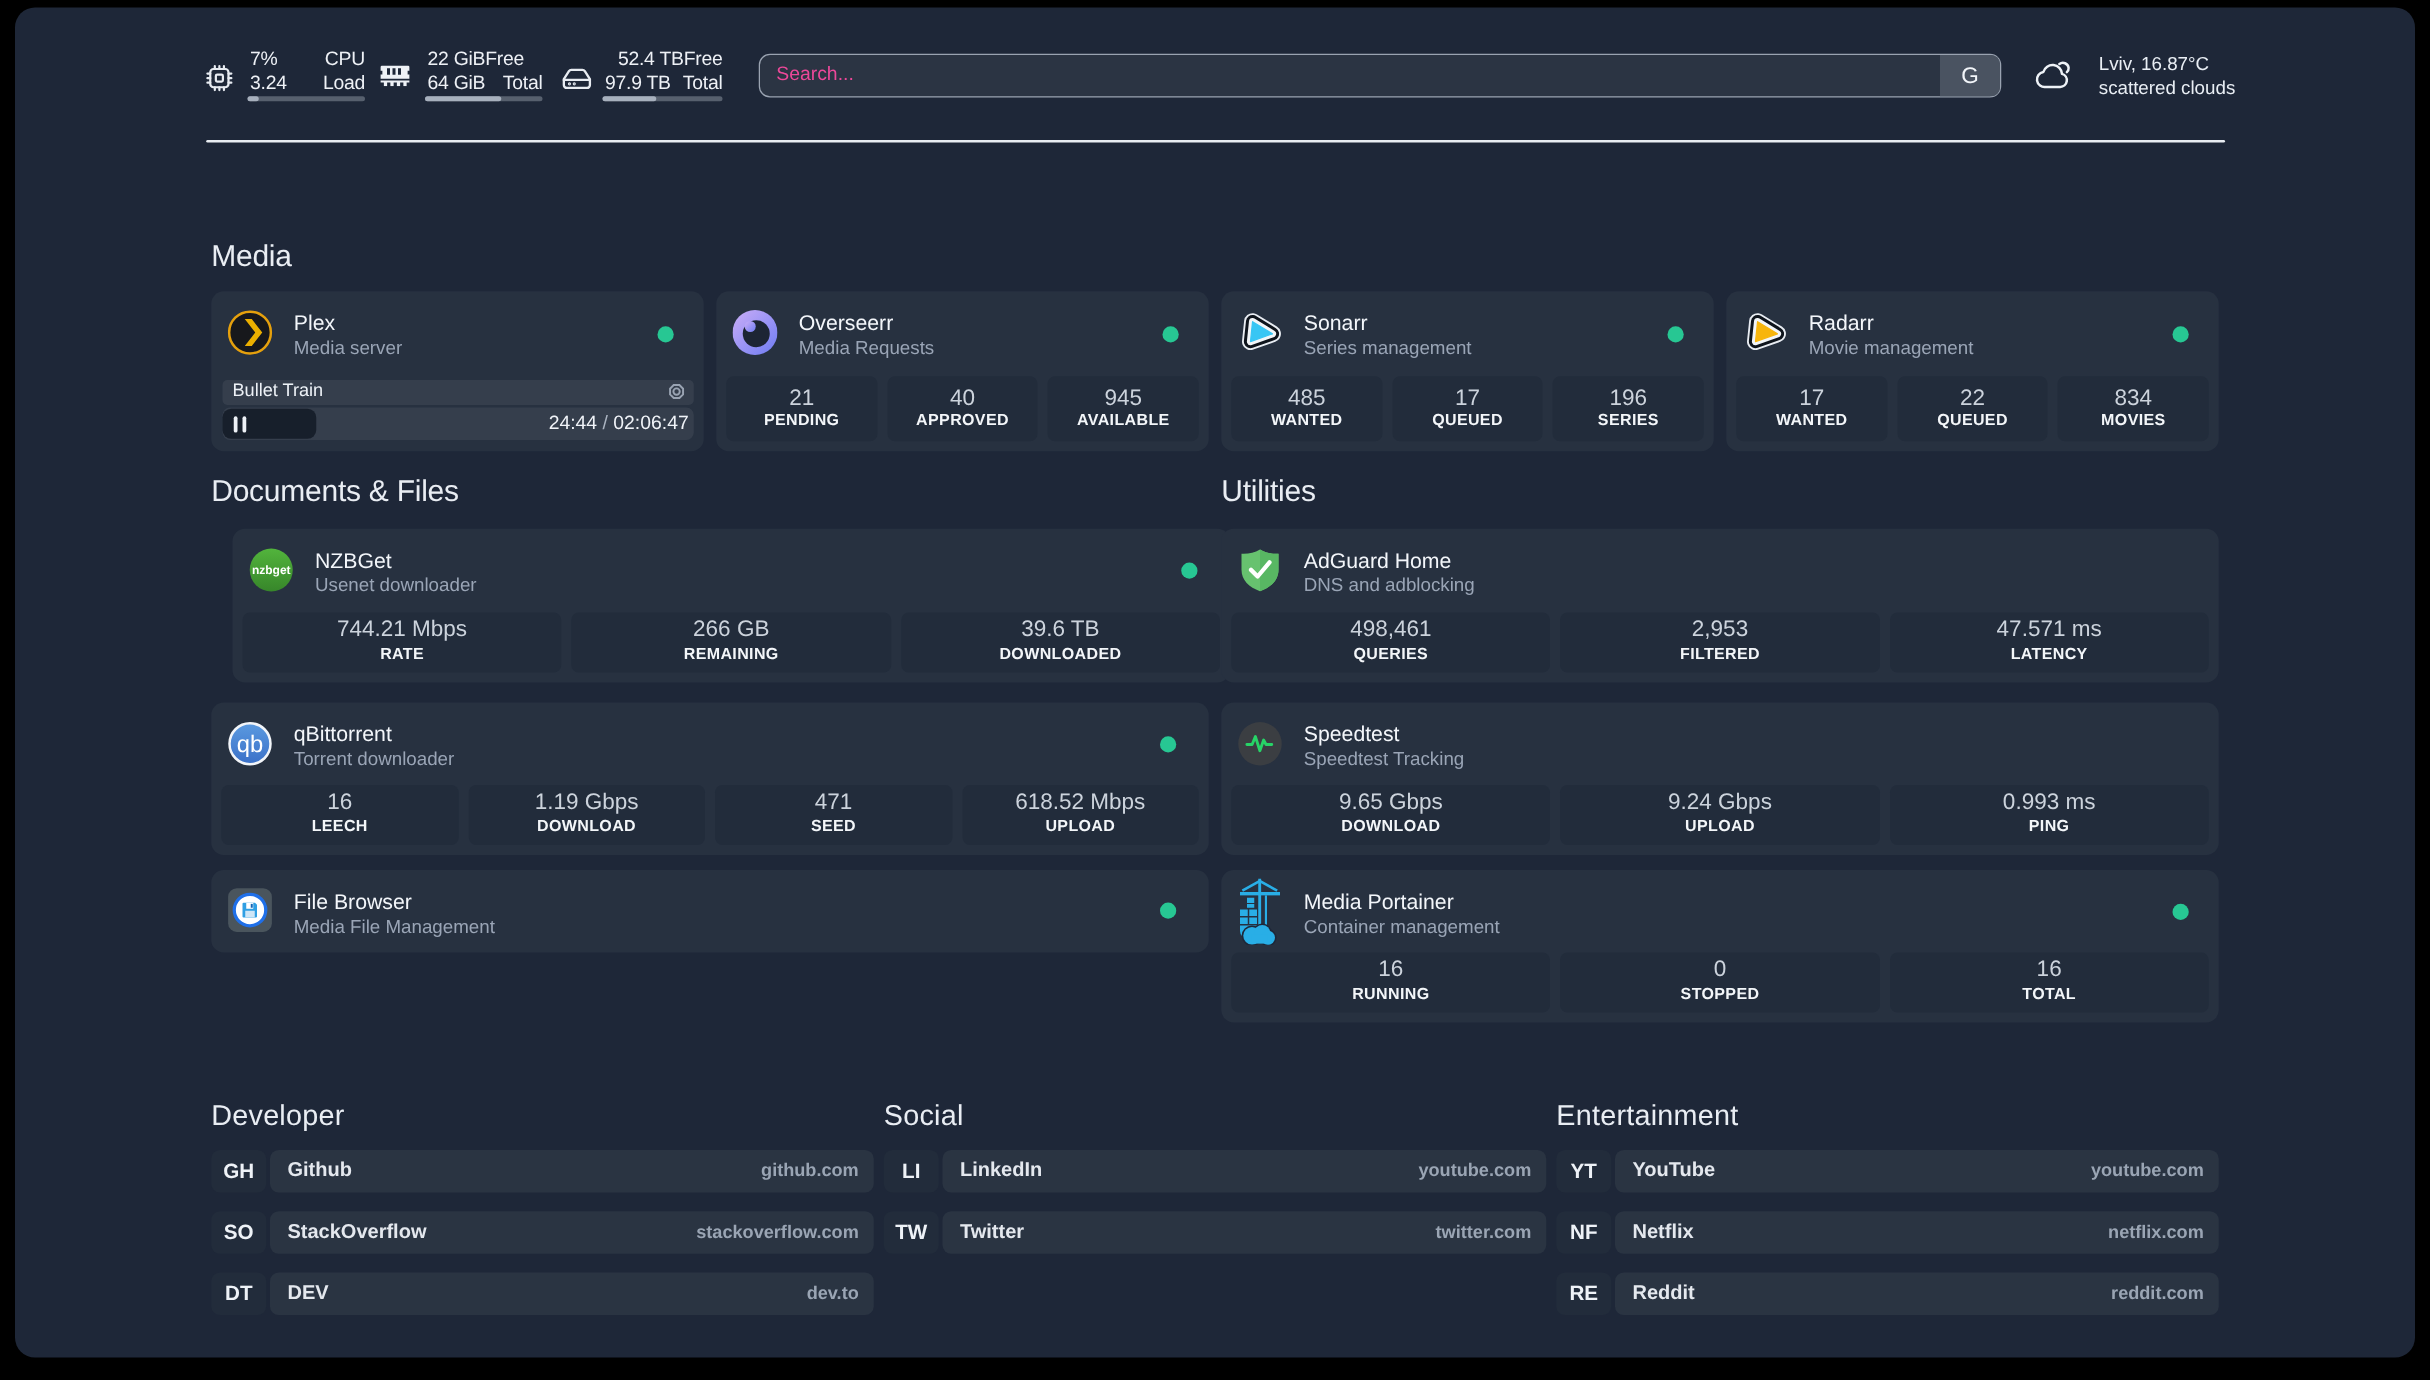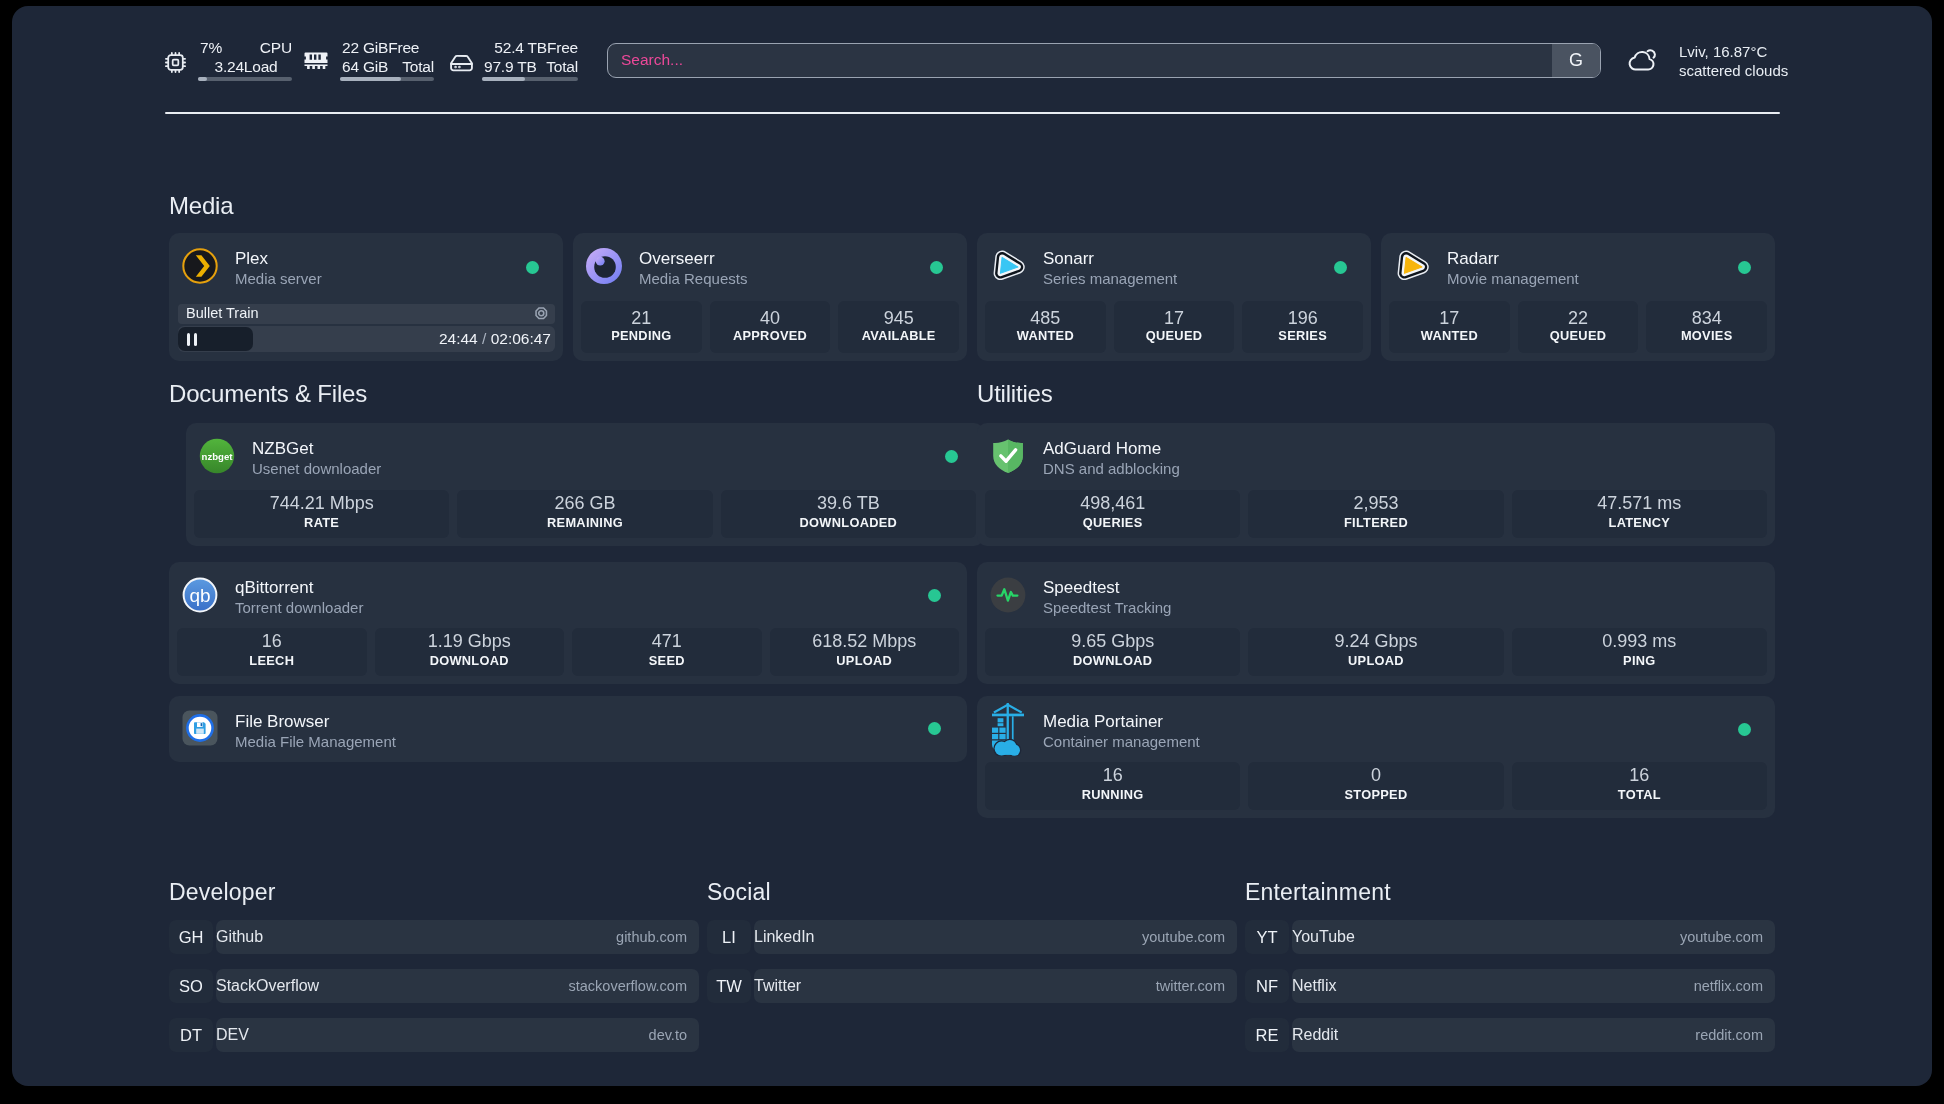--- a/index.html
+++ b/index.html
@@ -21,42 +21,42 @@
   .dot { position:absolute; width:13px; height:13px; border-radius:50%; background:#27c793; }
   .stats { position:absolute; left:8px; right:8px; bottom:8px; display:flex; gap:8px; }
   .sb { flex:1; background:#222c3b; border-radius:6px; text-align:center; }
   .m .sb { padding-top:8px; }
   .m .sb .sl { margin-top:0; }
   .d .sb { padding-top:4px; }
   .sv { font-size:18px; line-height:19px; color:#ccd3dc; }
   .sl { font-size:12.8px; font-weight:bold; color:#f3f6f9; letter-spacing:0.3px; margin-top:2px; }
   .icon36 { position:absolute; left:13px; top:15px; width:36px; height:36px; }
   
-  .bkrow { position:absolute; height:34px; display:flex; font-size:16px; }
+  .bkrow { position:absolute; height:34px; display:flex; font-size:16px;font-weight:bold; }
   .bka { width:44px; margin-right:3px; background:#222c3b; border-radius:7px; display:flex; align-items:center; justify-content:center; color:#eef2f7; font-size:16.5px; }
   .bkn { flex:1; background:#2a3442; border-radius:7px; display:flex; align-items:center; color:#e4e8ee; }
-  .bkn .nm { }
+  .bkn .nm { margin-left:14px; }
   .bkn .dm { margin-left:auto; margin-right:12px; font-size:14.5px; color:#9aa5b4; }
 </style>
 </head>
 <body>
 <div id="panel"></div>
 <div id="top">
 
   <svg class="abs" style="left:163px;top:50px" width="25" height="25" viewBox="0 0 24 24" fill="none" stroke="#e8ecf2" stroke-width="1.7" stroke-linecap="round">
     <rect x="5" y="5" width="14" height="14" rx="2.5"></rect>
     <rect x="9.3" y="9.3" width="5.4" height="5.4" rx="1"></rect>
     <path d="M8.5 5V2.8M12 5V2.8M15.5 5V2.8M8.5 21.2V19M12 21.2V19M15.5 21.2V19M5 8.5H2.8M5 12H2.8M5 15.5H2.8M21.2 8.5H19M21.2 12H19M21.2 15.5H19"></path>
   </svg>
   <div class="abs resline" style="left:200px;top:37.5px;width:92px">
     <div style="display:flex;justify-content:space-between">
         <span>7%</span>
         <span>CPU</span>
       </div>
-    <div style="display:flex;justify-content:center">
+    <div style="display:flex;justify-content:space-between">
         <span>3.24</span>
         <span>Load</span>
       </div>
   </div>
   <div class="bar" style="left:198px;top:76.5px;width:94px">
       <i style="width:9px"></i>
     </div>
 
   <svg class="abs" style="left:304px;top:52px" width="24" height="17" viewBox="0 0 24 17" fill="#eef1f6">
     <path d="M1.5 0.5 h21 a1 1 0 0 1 1 1 v9.5 h-23 v-9.5 a1 1 0 0 1 1 -1 z M5.6 2.6 h2.4 v5.2 h-2.4 z M10 2.6 h2.4 v5.2 h-2.4 z M14.4 2.6 h2.4 v5.2 h-2.4 z M0.5 4.6 h1.4 v3 h-1.4 z M22.1 4.6 h1.4 v3 h-1.4 z" fill-rule="evenodd"></path>

